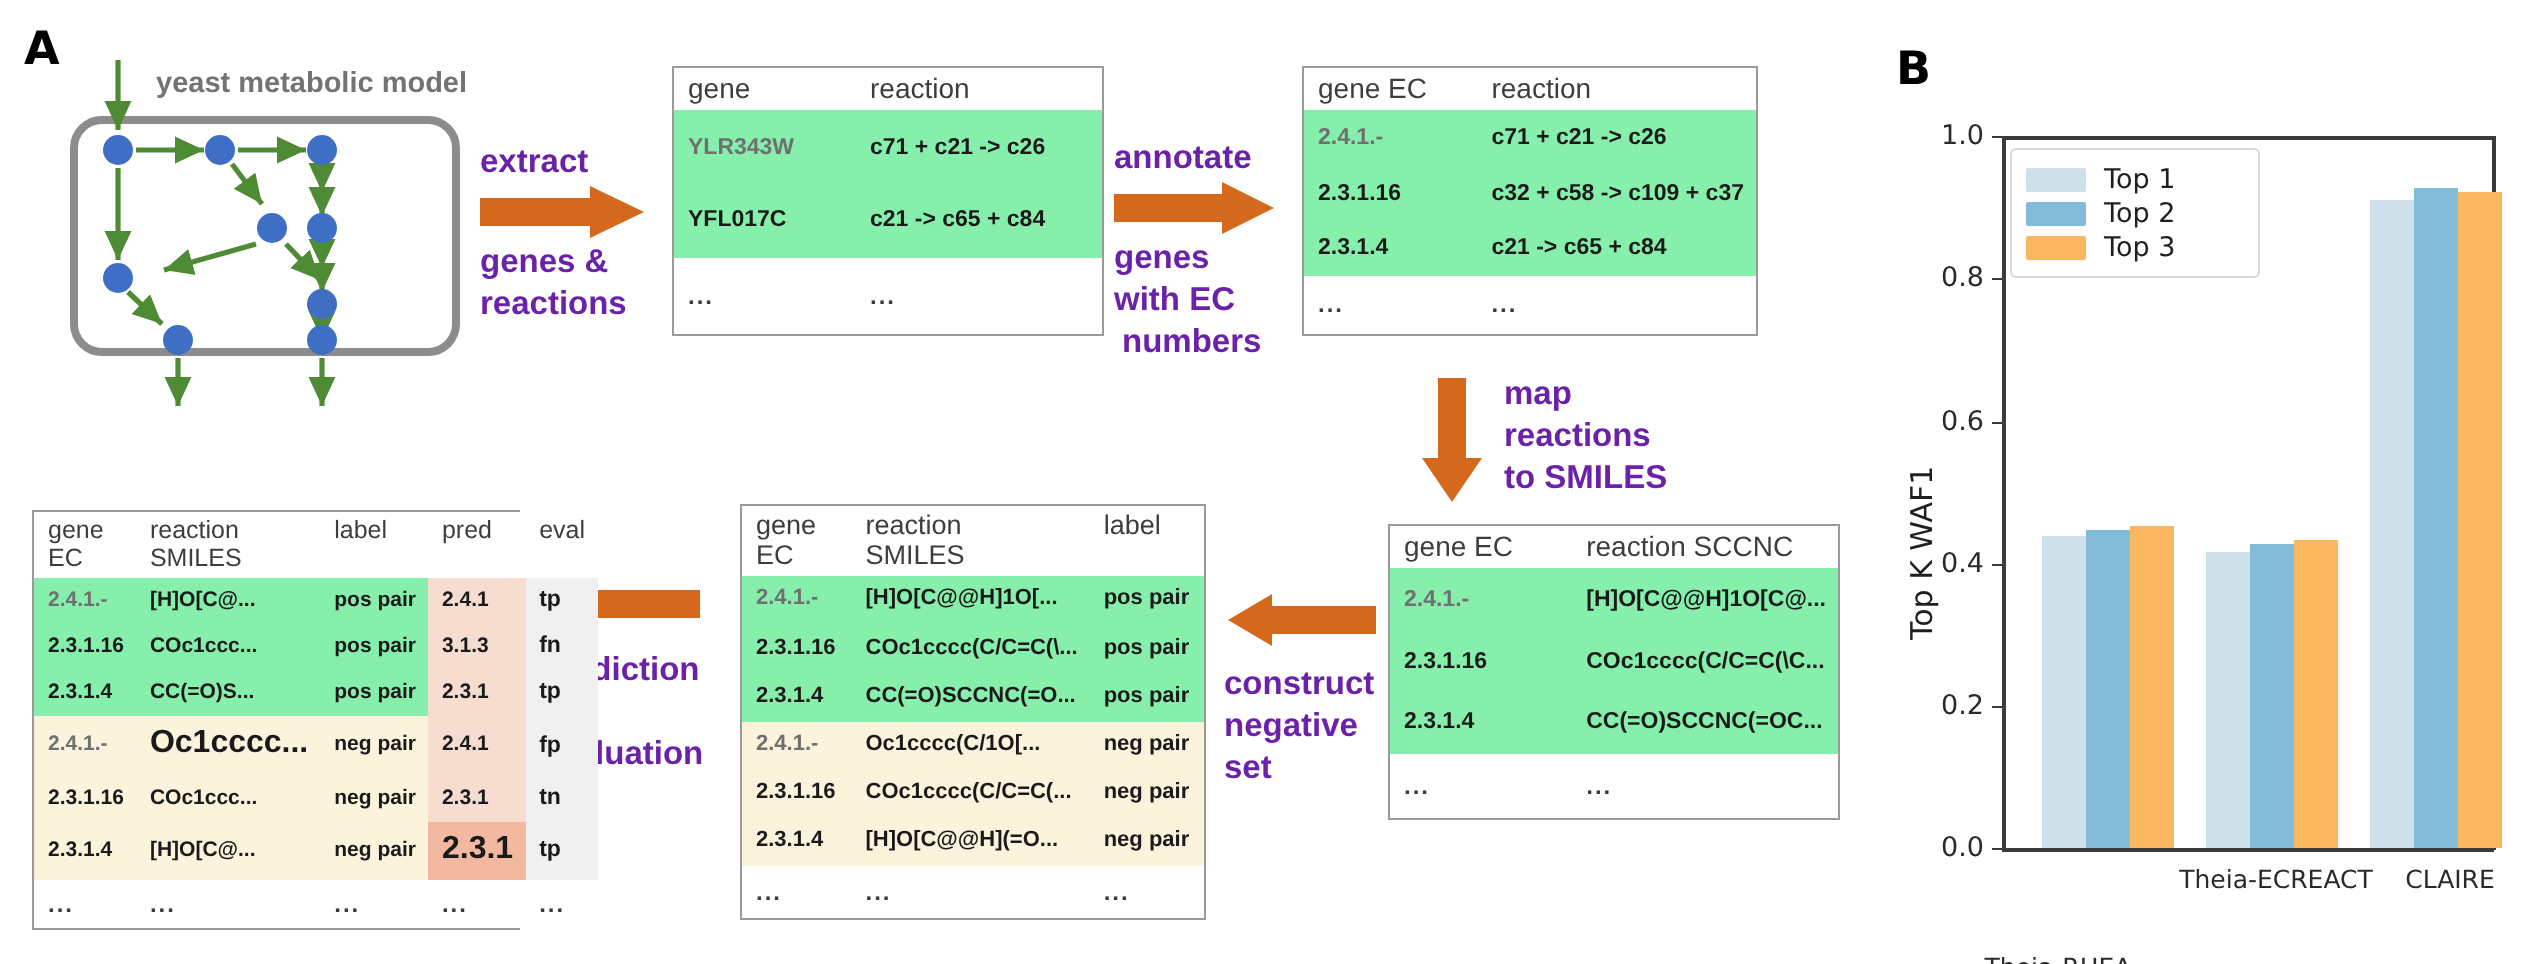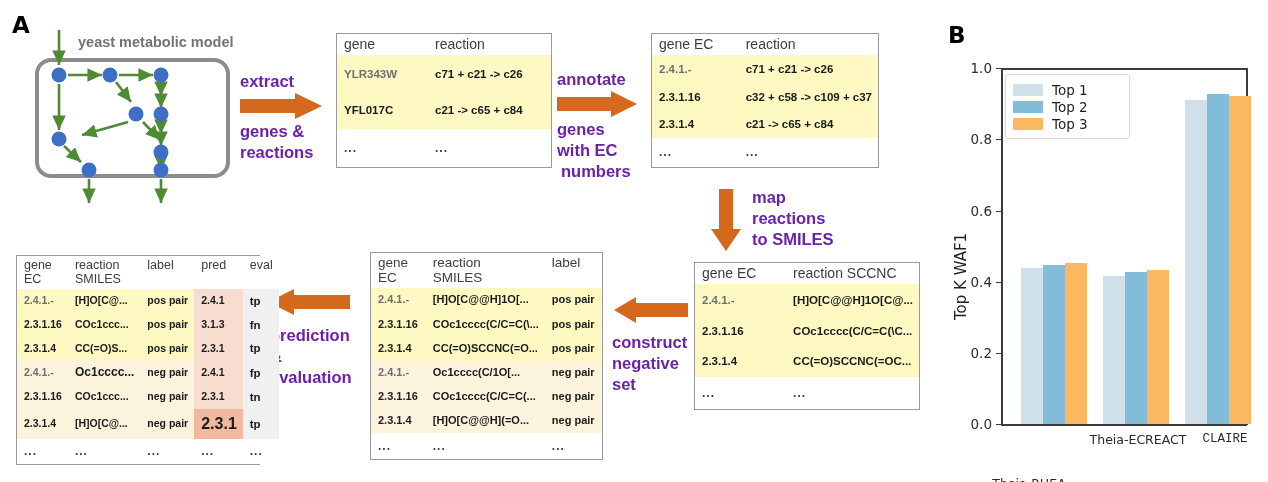--- a/index.html
+++ b/index.html
@@ -20,21 +20,21 @@
   .tbl table{border-collapse:collapse;width:100%;height:100%;}
   .tbl th{
     font-weight:normal;color:#3d3d3d;text-align:left;
     padding:3px 6px 3px 7px;vertical-align:top;line-height:1.08;
     background:#fff;
   }
   .tbl td{
     font-weight:bold;color:#1a1a1a;text-align:left;
     padding:2px 6px 2px 7px;white-space:nowrap;line-height:1.05;
   }
-  .row-pos td{background:#fef9c3;}
+  .row-pos td{background:#86efac;}
   .row-neg td{background:#fcf3dd;}
   .row-dots td{background:#fff;color:#3a3a3a;letter-spacing:1px;}
   .c-pred{background:#f7ddd0 !important;}
   .c-eval{background:#f0f0f0 !important;}
   .faded{color:#6f6f6f !important;}
 
   
   .plabel{
     position:absolute;color:#6b21a8;font-weight:bold;
     font-family:"Liberation Sans",sans-serif;line-height:1.18;
@@ -327,21 +327,21 @@
       </tr>
       <tr class="row-pos">
         <td style="font-size:10.5px;">2.3.1.4</td>
         <td style="font-size:10.5px;">CC(=O)S...</td>
         <td style="font-size:10.5px;">pos pair</td>
         <td class="c-pred" style="font-size:10.5px;">2.3.1</td>
         <td class="c-eval" style="font-size:11.5px;">tp</td>
       </tr>
       <tr class="row-neg">
         <td class="faded" style="font-size:10.5px;">2.4.1.-</td>
-        <td style="font-size:12px;">Oc1cccc...</td>
+        <td style="font-size:16px;">Oc1cccc...</td>
         <td style="font-size:10.5px;">neg pair</td>
         <td class="c-pred" style="font-size:10.5px;">2.4.1</td>
         <td class="c-eval" style="font-size:11.5px;">fp</td>
       </tr>
       <tr class="row-neg">
         <td style="font-size:10.5px;">2.3.1.16</td>
         <td style="font-size:10.5px;">COc1ccc...</td>
         <td style="font-size:10.5px;">neg pair</td>
         <td class="c-pred" style="font-size:10.5px;">2.3.1</td>
         <td class="c-eval" style="font-size:11.5px;">tn</td>
@@ -399,21 +399,21 @@
   <div class="bar" id="b11" style="left: 124px; width: 22px; height: 152.012px; background: rgb(130, 188, 216);"></div>
   <div class="bar" id="b21" style="left: 146px; width: 22px; height: 154.148px; background: rgb(252, 183, 97);"></div>
 
   <div class="bar" id="b02" style="left: 184px; width: 22px; height: 323.96px; background: rgb(207, 224, 234);"></div>
   <div class="bar" id="b12" style="left: 206px; width: 22px; height: 330.012px; background: rgb(130, 188, 216);"></div>
   <div class="bar" id="b22" style="left: 228px; width: 22px; height: 327.876px; background: rgb(252, 183, 97);"></div>
 </div>
 
 <div class="xtick-lbl" style="left:984px;top:432px;width:90px;margin-top:44px;">Theia-RHEA</div>
 <div class="xtick-lbl" style="left:1088px;top:432px;width:100px;">Theia-ECREACT</div>
-<div class="xtick-lbl" style="left:1185px;top:432px;width:80px;font-family:Liberation Mono, monospace;">CLAIRE</div>
+<div class="xtick-lbl" style="left:1185px;top:432px;width:80px;">CLAIRE</div>
 
 <div class="legend-box" style="left:1005px;top:74px;width:107px;">
   <div class="legend-row">
     <span class="legend-swatch" id="ls0" style="background: rgb(207, 224, 234);"></span>
     <span class="legend-text">Top 1</span>
   </div>
   <div class="legend-row">
     <span class="legend-swatch" id="ls1" style="background: rgb(130, 188, 216);"></span>
     <span class="legend-text">Top 2</span>
   </div>

